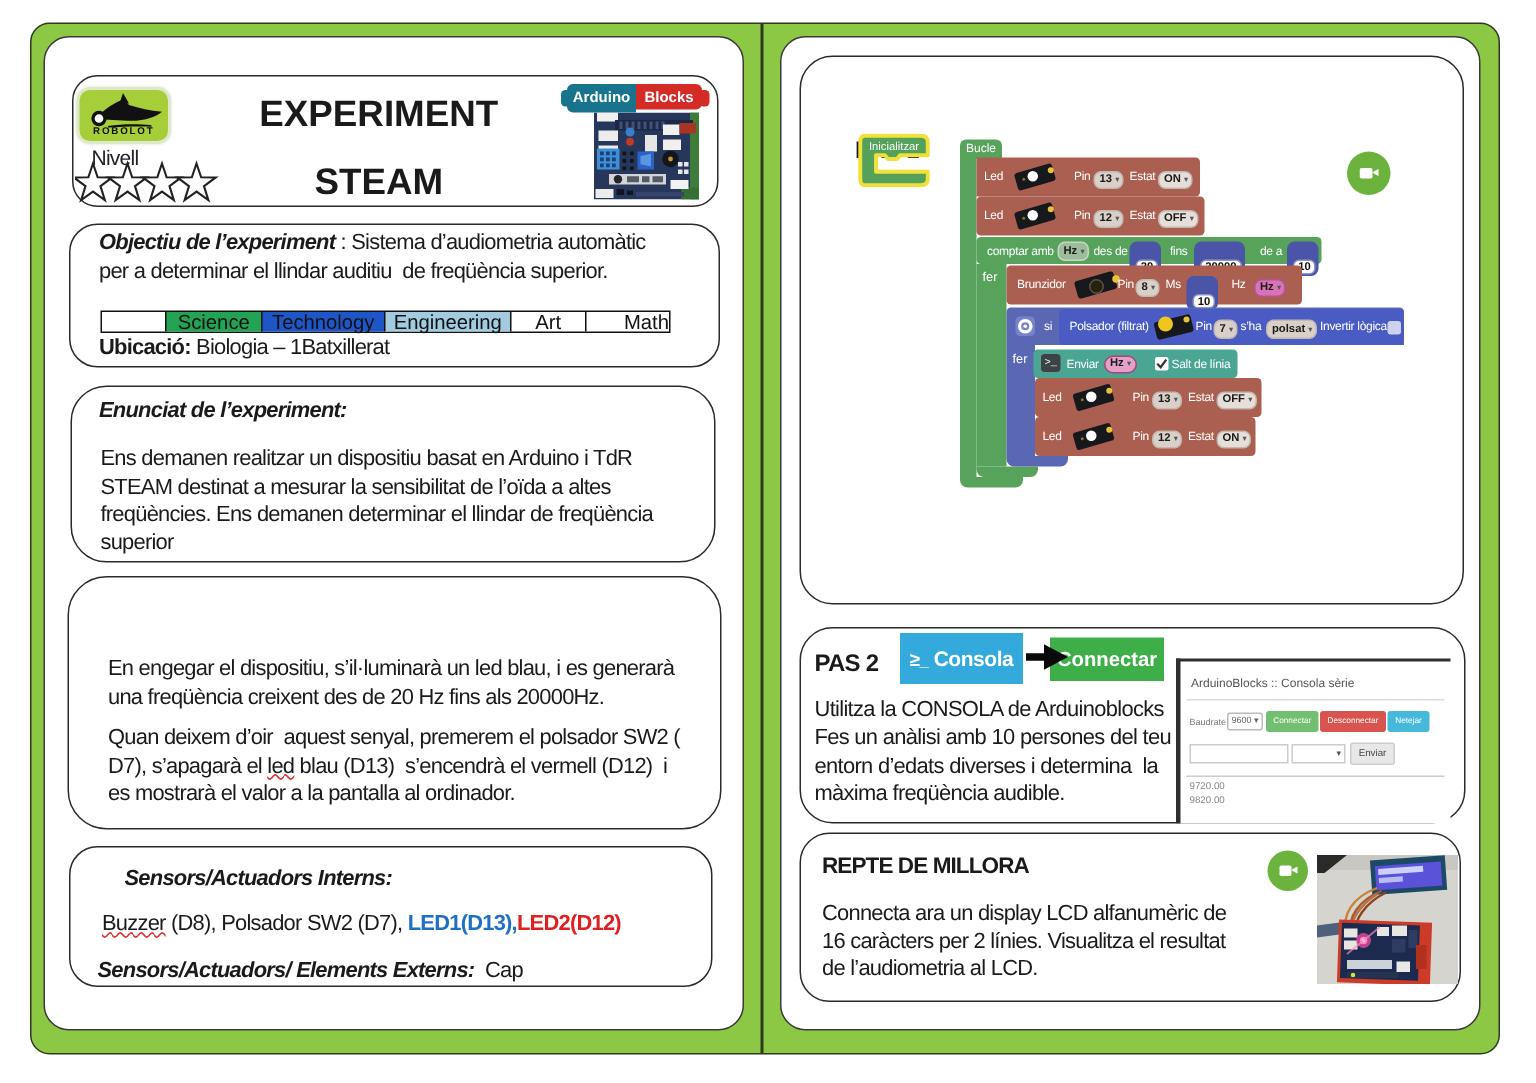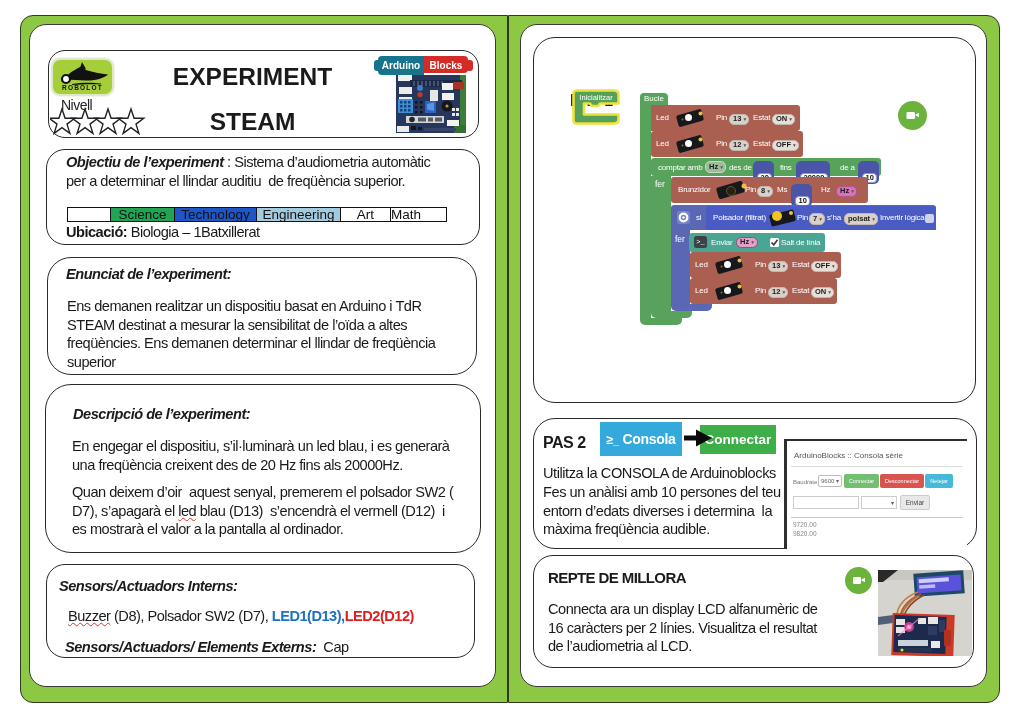--- a/index.html
+++ b/index.html
@@ -143,35 +143,34 @@
 
   <div class="box" style="left:46px; top:149px; width:434px; height:96px;"></div>
   <div class="t" style="left:66px; top:153px;"><span class="bi">Objectiu de l’experiment</span> : Sistema d’audiometria automàtic<br>per a determinar el llindar auditiu&nbsp; de freqüència superior.</div>
 
   <div class="abs" style="left:67px; top:207px; width:380px; height:15px; border:1px solid #111; font-size:13.5px; line-height:13px; color:#111; display:flex;">
     <div style="width:42px;"></div>
     <div style="width:64px; background:#23a455; border-left:1px solid #111; text-align:center;">Science</div>
     <div style="width:82px; background:#1e56c8; border-left:1px solid #111; text-align:center;">Technology</div>
     <div style="width:84px; background:#a3cbe0; border-left:1px solid #111; text-align:center;">Engineering</div>
     <div style="width:50px; border-left:1px solid #111; text-align:center;">Art</div>
-    <div style="flex:1; border-left:1px solid #111; text-align:left;">Math</div>
+    <div style="flex:1; border-left:1px solid #111; text-align:right;">Math</div>
   </div>
   <div class="t" style="left:66px; top:223px;"><span class="b">Ubicació:</span> Biologia – 1Batxillerat</div>
 
   <div class="box" style="left:47px; top:257px; width:430px; height:118px; border-radius:24px;"></div>
   <div class="t" style="left:67px; top:297px;">Ens demanen realitzar un dispositiu basat en Arduino i TdR<br>STEAM destinat a mesurar la sensibilitat de l’oïda a altes<br>freqüències. Ens demanen determinar el llindar de freqüència<br>superior</div>
   <div class="t bi" style="left:66px; top:265px;">Enunciat de l’experiment:</div>
 
   <div class="box" style="left:45px; top:384px; width:436px; height:169px; border-radius:26px;"></div>
-  <div class="t bi" style="left:73px; top:405px;">Descripció de l’experiment:</div>
   <div class="t" style="left:72px; top:437px;">En engegar el dispositiu, s’il·luminarà un led blau, i es generarà<br>una freqüència creixent des de 20 Hz fins als 20000Hz.</div>
   <div class="t" style="left:72px; top:483px;">Quan deixem d’oir&nbsp; aquest senyal, premerem el polsador SW2 (<br>D7), s’apagarà el <span style="text-decoration:underline wavy #e03030; text-decoration-thickness:1px;">led</span> blau (D13)&nbsp; s’encendrà el vermell (D12)&nbsp; i<br>es mostrarà el valor a la pantalla al ordinador.</div>
 
   <div class="box" style="left:46px; top:564px; width:429px; height:94px;"></div>
-  <div class="t bi" style="left:59px; top:577px;">Sensors/Actuadors Interns:</div>
+  <div class="t bi" style="left:83px; top:577px;">Sensors/Actuadors Interns:</div>
   <div class="t" style="left:68px; top:607px;"><span style="text-decoration:underline wavy #e03030; text-decoration-thickness:1px;">Buzzer</span> (D8), Polsador SW2 (D7), <span class="b" style="color:#1f6fc5;">LED1(D13),</span><span class="b" style="color:#e02020;">LED2(D12)</span></div>
   <div class="t" style="left:65px; top:638px;"><span class="bi">Sensors/Actuadors/ Elements Externs:</span>&nbsp; Cap</div>
 
   <div class="box" style="left:533px; top:37px; width:443px; height:366px; border-radius:22px;"></div>
   <div class="t b" style="left:570px; top:64px; font-size:16px;margin-top:28px;">PAS 1</div>
 
   <div class="abs" style="left:898px; top:101px; width:29px; height:29px; background:#6cb33e; border-radius:50%;">
     <svg width="29" height="29" viewBox="0 0 29 29">
         <rect x="8.5" y="11" width="8.5" height="7" rx="1.2" fill="#fff"></rect>
         <path d="M17.5 13.5 L21 11.7 L21 16.3 L17.5 14.5 Z" fill="#fff"></path>

